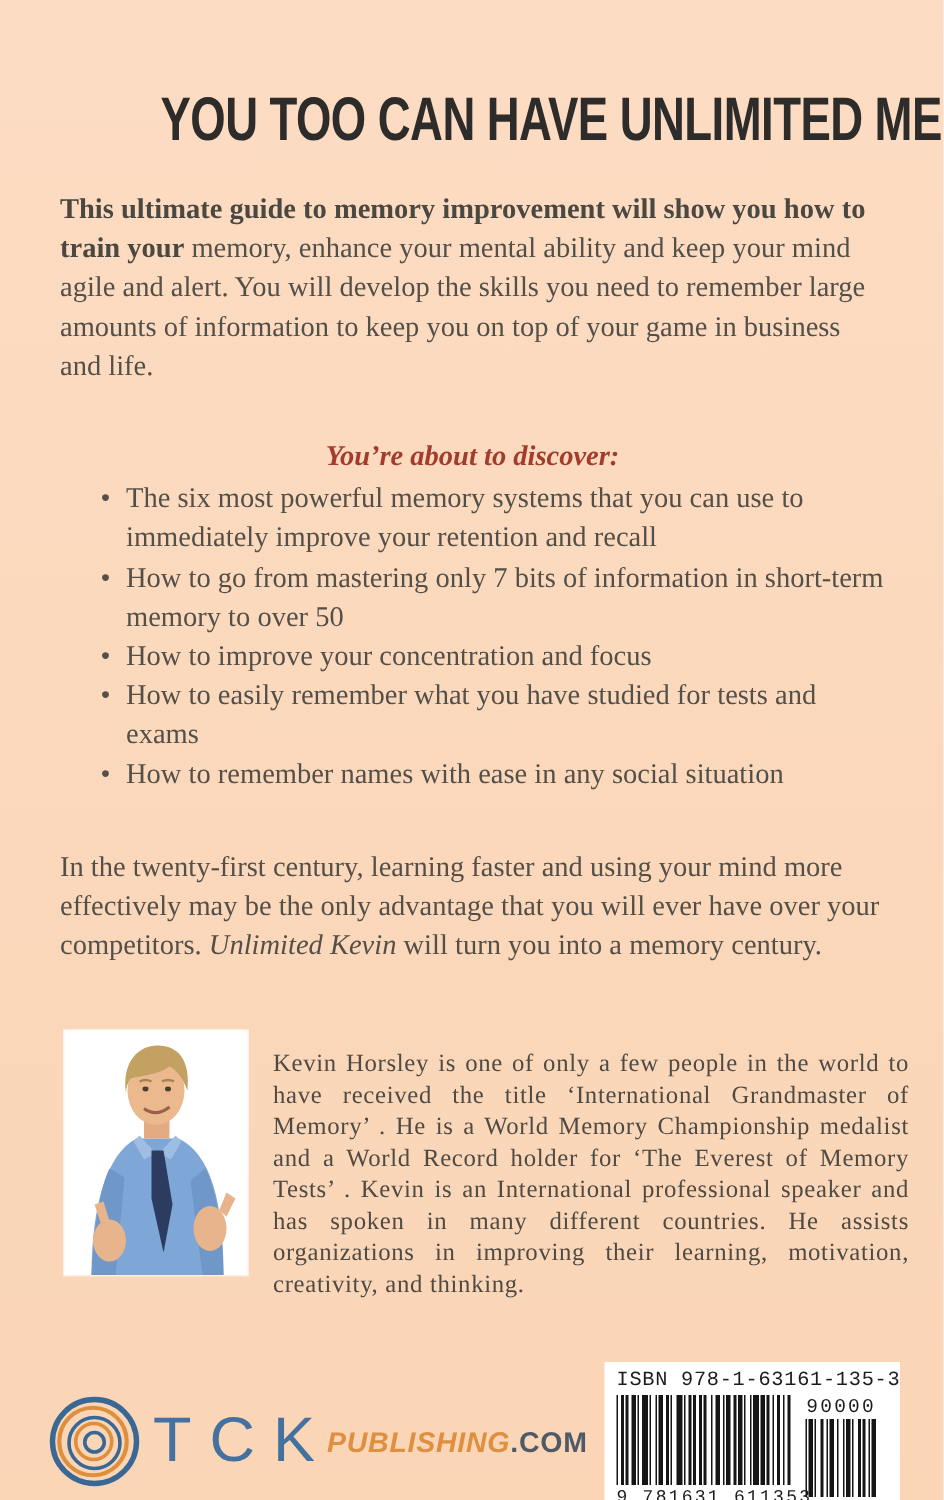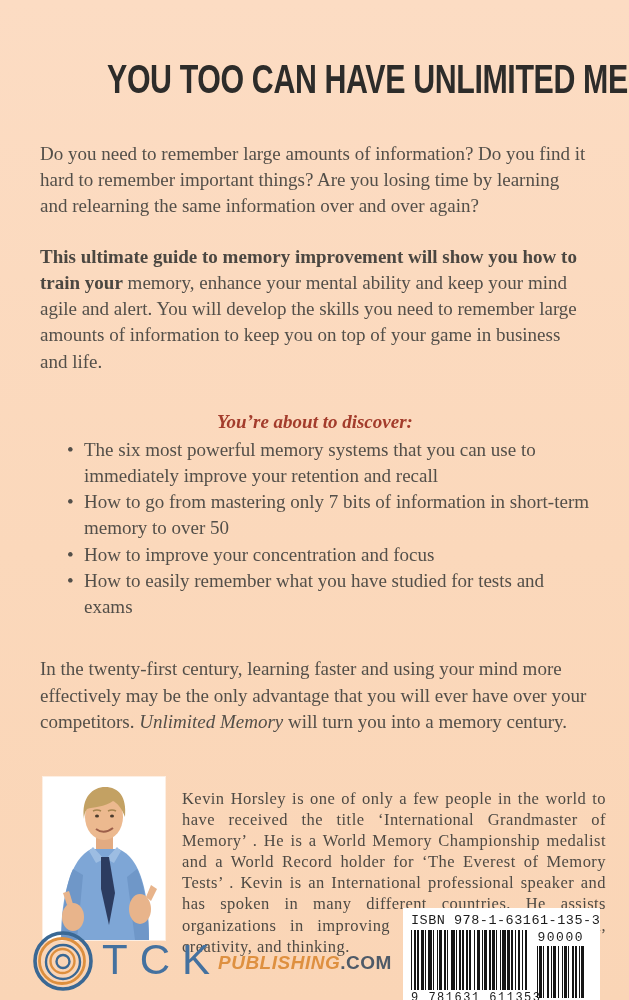--- a/index.html
+++ b/index.html
@@ -148,34 +148,34 @@
 </head>
 <body>
 
 <div class="cover">
 
   <div class="title-wrap">
     <div class="title">YOU TOO CAN HAVE UNLIMITED MEMORY</div>
   </div>
 
   <div class="copy">
-    <p class="para para-intro">Do you need to remember large amounts of information? Do you find it hard to remember important things? Are you losing time by learning and relearning the same information over and over again?</p>
 
     <p class="para para-guide"><strong>This ultimate guide to memory improvement will show you how to train your</strong><span> memory, enhance your mental ability and keep your mind agile and alert. You will develop the skills you need to remember large amounts of information to keep you on top of your game in business and life.</span></p>
 
     <div class="discover-heading">You’re about to discover:</div>
 
     <ul class="discover-list">
         <li>The six most powerful memory systems that you can use to immediately improve your retention and recall</li>
         <li>How to go from mastering only 7 bits of information in short-term memory to over 50</li>
         <li>How to improve your concentration and focus</li>
         <li>How to easily remember what you have studied for tests and exams</li>
+        <li>How to remember names with ease in any social situation</li>
       </ul>
 
-    <p class="para para-closing"><span>In the twenty-first century, learning faster and using your mind more effectively may be the only advantage that you will ever have over your competitors. </span><em>Unlimited Memory</em><span> will turn you into a memory century.</span></p>
+    <p class="para para-closing"><span>In the twenty-first century, learning faster and using your mind more effectively may be the only advantage that you will ever have over your competitors. </span><em>Unlimited Kevin</em><span> will turn you into a memory century.</span></p>
   </div>
 
   <div class="author">
     <div class="author-photo">
 
       <svg viewBox="0 0 122 163">
         <rect x="0" y="0" width="122" height="163" fill="#ffffff"></rect>
 
         <path d="M18,163 C18,118 28,82 48,72 L76,72 C98,82 106,116 106,163 Z" fill="#7ea6d6"></path>
         <path d="M18,163 C20,128 24,104 30,92 L40,98 L34,163 Z" fill="#6f97c8"></path>

